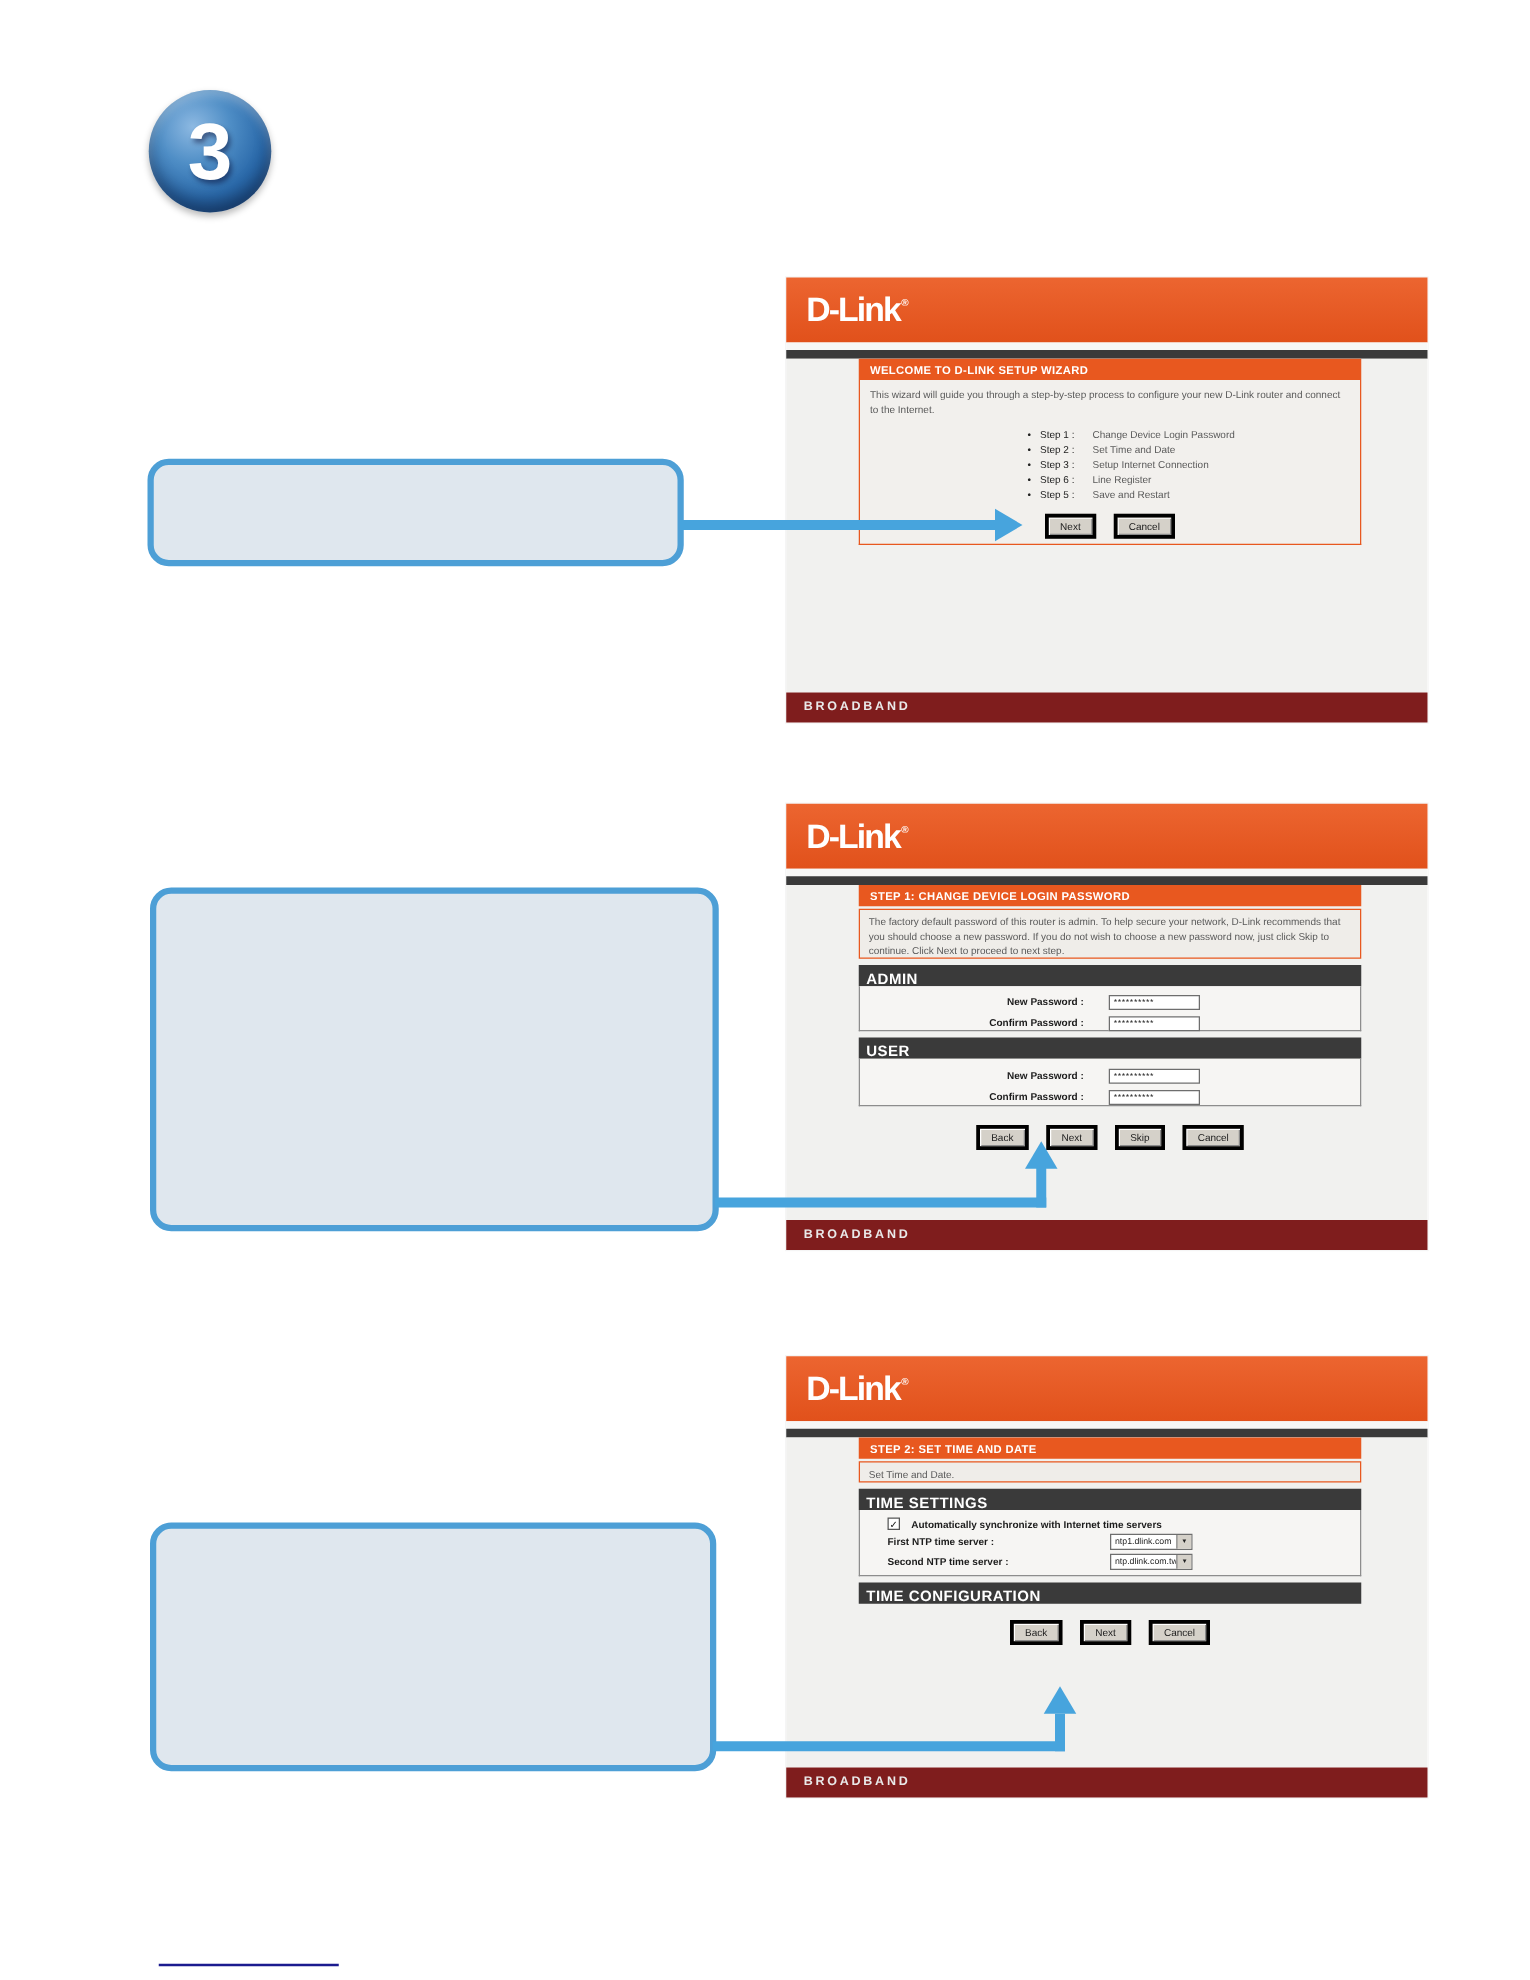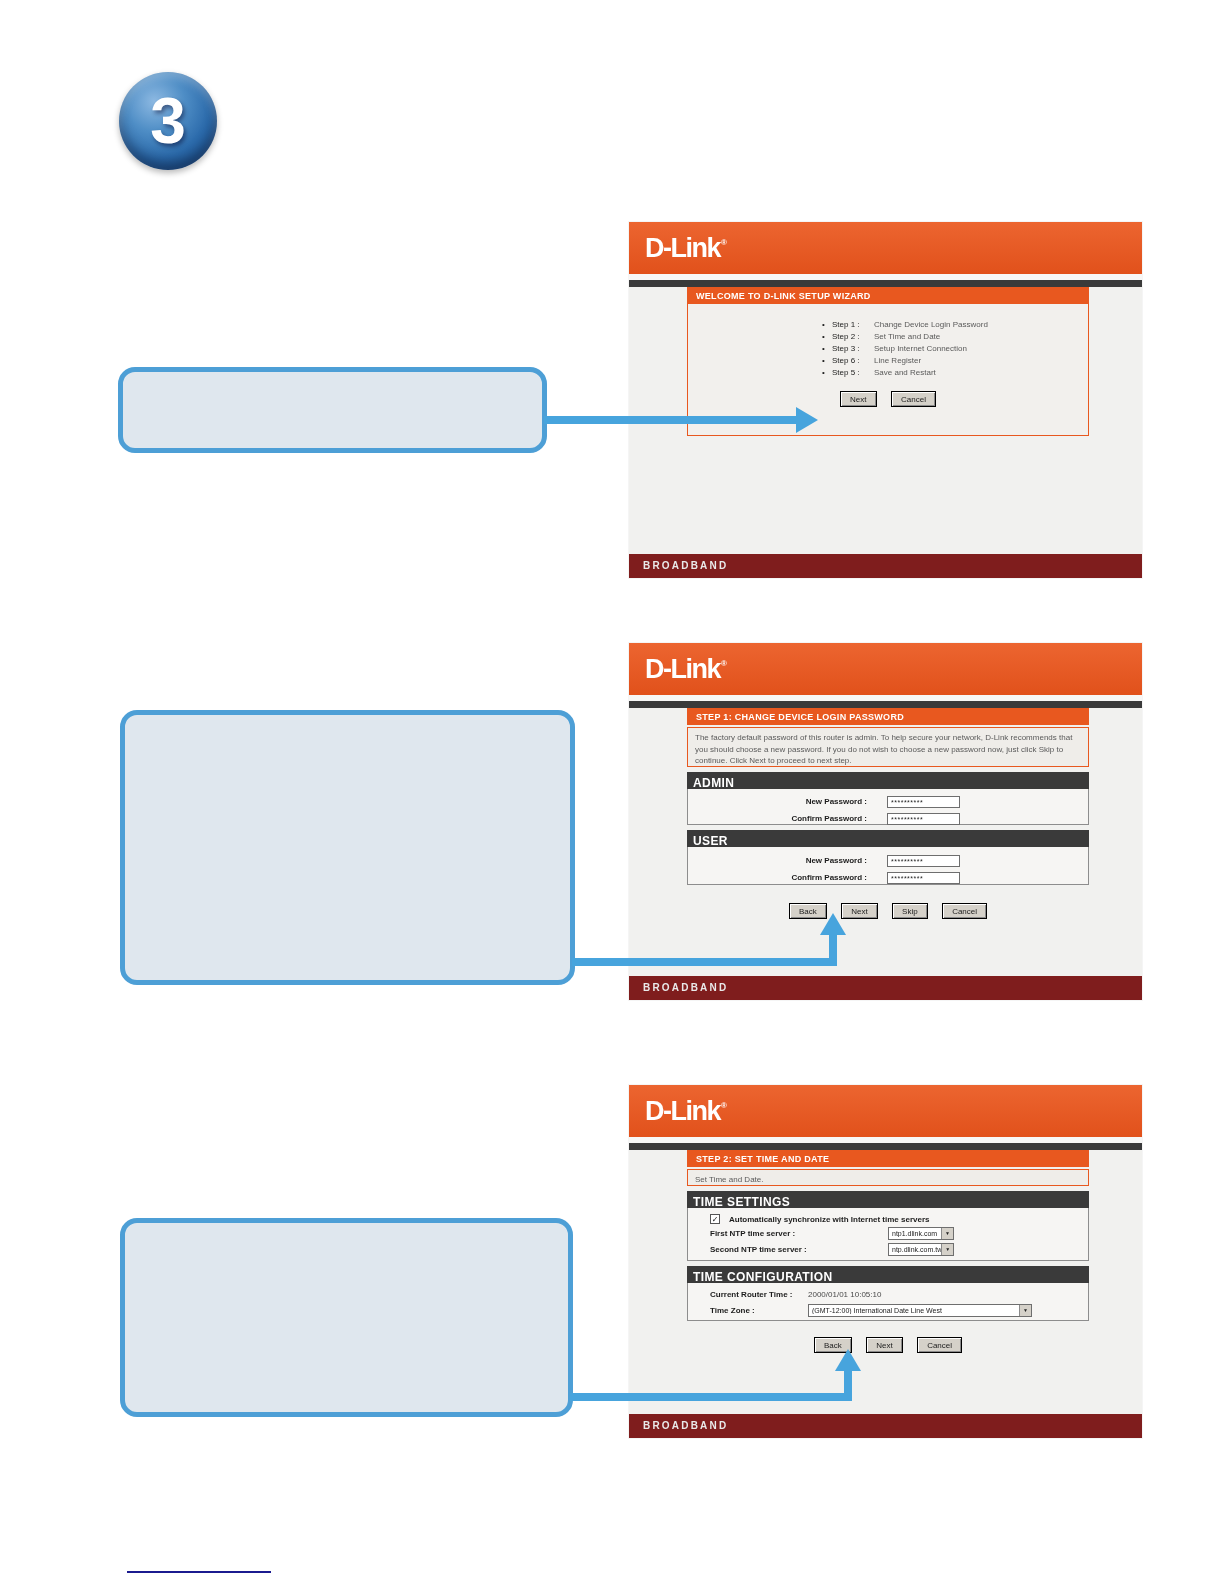--- a/index.html
+++ b/index.html
@@ -52,21 +52,21 @@
   .step-line { display:flex; align-items:baseline; font-size:8px; line-height:12px; color:#5a5a5a; }
   .step-bullet { width:10px; color:#222; font-size:8px; }
   .step-label  { font-weight:normal; color:#1c1c1c; width:42px; }
   .step-text   { color:#5a5a5a; }
 
   
   .btn-row { text-align:center; }
   .btn {
     display:inline-block; background:#d5d1c9; color:#1c1c1c; font-size:8px;
     font-family:"Liberation Sans", sans-serif;
-    border:1px solid #000000;
+    border:3px solid #000000;
     box-shadow: inset 1px 1px 0 #ffffff, inset -1px -1px 0 #8a8a8a;
     padding:3px 9px 2px; margin:0 5px; min-width:30px; text-align:center; cursor:default;
   }
 
   
   .pw-row { display:flex; align-items:center; height:15px; margin:2px 0; font-size:8px; }
   .pw-label { width:183px; text-align:right; font-weight:bold; color:#1c1c1c; padding-right:4px; }
   .pw-field { width:73px; height:12px; margin-left:16px; border:1px solid #6e6e6e; background:#ffffff;
               font-size:7px; line-height:11px; padding:0 3px; color:#222; letter-spacing:0.5px; overflow:hidden; }
 
@@ -113,20 +113,21 @@
   <div class="shot-header">
     <span class="logo">
       <span>D-Link</span><span class="reg">®</span>
     </span>
   </div>
   <div class="gapline"></div>
   <div class="darkline"></div>
   <div class="shot-body">
     <div class="bar-title" style="margin-top:0;">WELCOME TO D-LINK SETUP WIZARD</div>
     <div class="welcome-box">
+      <div class="welcome-desc">This wizard will guide you through a step-by-step process to configure your new D-Link router and connect to the Internet.</div>
       <div class="steps">
         <div class="step-line">
           <span class="step-bullet">•</span>
           <span class="step-label">Step 1 :</span>
           <span class="step-text">Change Device Login Password</span>
         </div>
         <div class="step-line">
           <span class="step-bullet">•</span>
           <span class="step-label">Step 2 :</span>
           <span class="step-text">Set Time and Date</span>
@@ -230,33 +231,20 @@
       <div class="ts-row">
         <span class="ts-label">Second NTP time server :</span>
         <span class="select" style="width:66px;">
           <span class="sel-text">ntp.dlink.com.tw</span>
           <span class="arrow-btn">▼</span>
         </span>
       </div>
     </div>
 
     <div class="section-bar">TIME CONFIGURATION</div>
-    <div class="section-body" style="height:38px; padding-top:3px;">
-      <div class="tc-row">
-        <span class="tc-label">Current Router Time :</span>
-        <span class="tc-value">2000/01/01 10:05:10</span>
-      </div>
-      <div class="tc-row">
-        <span class="tc-label">Time Zone :</span>
-        <span class="select" style="width:224px;">
-          <span class="sel-text">(GMT-12:00) International Date Line West</span>
-          <span class="arrow-btn">▼</span>
-        </span>
-      </div>
-    </div>
 
     <div class="btn-row" style="margin-top:13px;">
       <span class="btn">Back</span>
       <span class="btn">Next</span>
       <span class="btn">Cancel</span>
     </div>
   </div>
   <div class="shot-footer">BROADBAND</div>
 </div>
 

